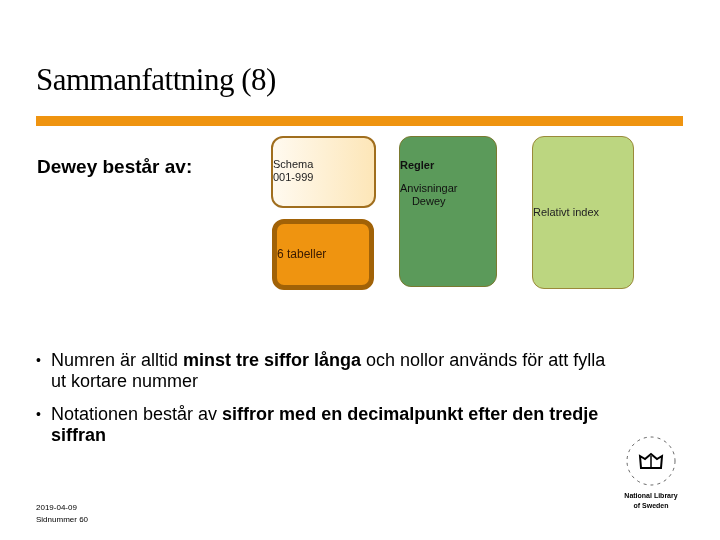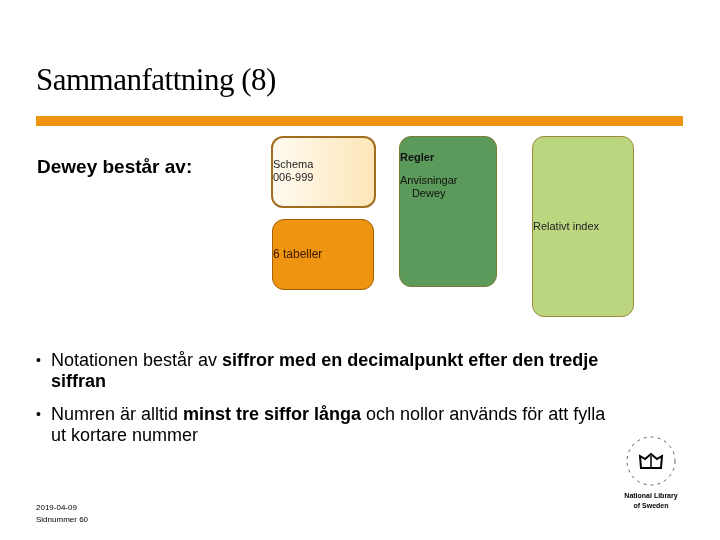--- a/index.html
+++ b/index.html
@@ -2,65 +2,65 @@
 <html><head>
   <meta charset="utf-8">
   <style>
     html, body { margin:0; padding:0; }
     body { width:720px; height:540px; background:#ffffff; position:relative; overflow:hidden; font-family:"Liberation Sans", sans-serif; color:#000; }
     .title { position:absolute; left:36px; top:62px; font-family:"Liberation Serif", serif; font-size:31px; color:#000; letter-spacing:-0.5px; }
     .rule { position:absolute; left:36px; top:116px; width:647px; height:10px; background:#ef9410; }
     .subhead { position:absolute; left:37px; top:156px; font-size:19px; font-weight:bold; }
     .box { position:absolute; box-sizing:border-box; border-radius:12px; display:flex; flex-direction:column; align-items:flex-start; justify-content:center; text-align:center; font-size:11px; color:#222; line-height:13px; }
     .box-schema { left:271px; top:136px; width:105px; height:72px; border:2px solid #a06e1e; background:linear-gradient(to right,#fffaf0,#fde6b8); justify-content:flex-start; padding-top:20px; }
-    .box-tabeller { left:272px; top:219px; width:102px; height:71px; border:1px solid #a16207; background:#ef9410; color:#3a1a00; font-size:12px; }
-    .box-regler { left:399px; top:136px; width:98px; height:151px; border:1px solid #7a7a30; background:#5b9a5a; justify-content:flex-start; padding-top:14px; color:#111; }
+    .box-tabeller { left:272px; top:219px; width:102px; height:71px; border:5px solid #a16207; background:#ef9410; color:#3a1a00; font-size:12px; }
+    .box-regler { left:399px; top:136px; width:98px; height:151px; border:1px solid #7a7a30; background:#5b9a5a; justify-content:flex-start; padding-top:22px; color:#111; }
     .box-regler .hd { font-weight:bold; margin-bottom:10px; }
     .box-regler .grp { margin-bottom:10px; }
-    .box-relativ { left:532px; top:136px; width:102px; height:181px; border:1px solid #9a8a3a; background:#bcd680; color:#222; }
+    .box-relativ { left:532px; top:136px; width:102px; height:153px; border:1px solid #9a8a3a; background:#bcd680; color:#222; }
     .bullets { position:absolute; left:36px; top:350px; width:580px; font-size:18px; line-height:21px; }
     .bullet { position:relative; padding-left:15px; margin-bottom:12px; }
     .bullet::before { content:"•"; position:absolute; left:0; top:0; font-size:14px; }
     .bullet b { font-weight:bold; }
     .footer { position:absolute; left:36px; top:502px; font-size:8px; line-height:12px; }
     .logo { position:absolute; left:612px; top:432px; width:78px; height:80px; text-align:center; }
     .logo svg { display:block; margin:0 auto; }
     .logo .txt { font-size:7px; font-weight:bold; line-height:8px; margin-top:2px; }
   </style>
 </head>
 <body>
 
 <div class="title">Sammanfattning (8)</div>
 <div class="rule"></div>
 <div class="subhead">Dewey består av:</div>
 
 <div class="box box-schema">
   <span>Schema</span>
-  <span>006-999</span>
+  <span>001-999</span>
 </div>
 
 <div class="box box-tabeller">
   <span>6 tabeller</span>
 </div>
 
 <div class="box box-regler">
   <div class="hd">Regler</div>
   <div class="grp">
     <div>Anvisningar</div>
     <div>Dewey</div>
   </div>
 </div>
 
 <div class="box box-relativ">
   <span>Relativt index</span>
 </div>
 
 <div class="bullets">
+  <div class="bullet"><span>Numren är alltid </span><b>minst tre siffor långa</b><span> och nollor används för att fylla ut kortare nummer</span></div>
   <div class="bullet"><span>Notationen består av </span><b>siffror med en decimalpunkt efter den tredje siffran</b><span></span></div>
-  <div class="bullet"><span>Numren är alltid </span><b>minst tre siffor långa</b><span> och nollor används för att fylla ut kortare nummer</span></div>
 </div>
 
 <div class="footer">
   <div>2019-04-09</div>
   <div>Sidnummer 60</div>
 </div>
 
 <div class="logo">
   <svg width="60" height="58" viewBox="0 0 60 58">
     <circle cx="30" cy="29" r="24" fill="none" stroke="#000" stroke-width="0.6" stroke-dasharray="3 4"></circle>

